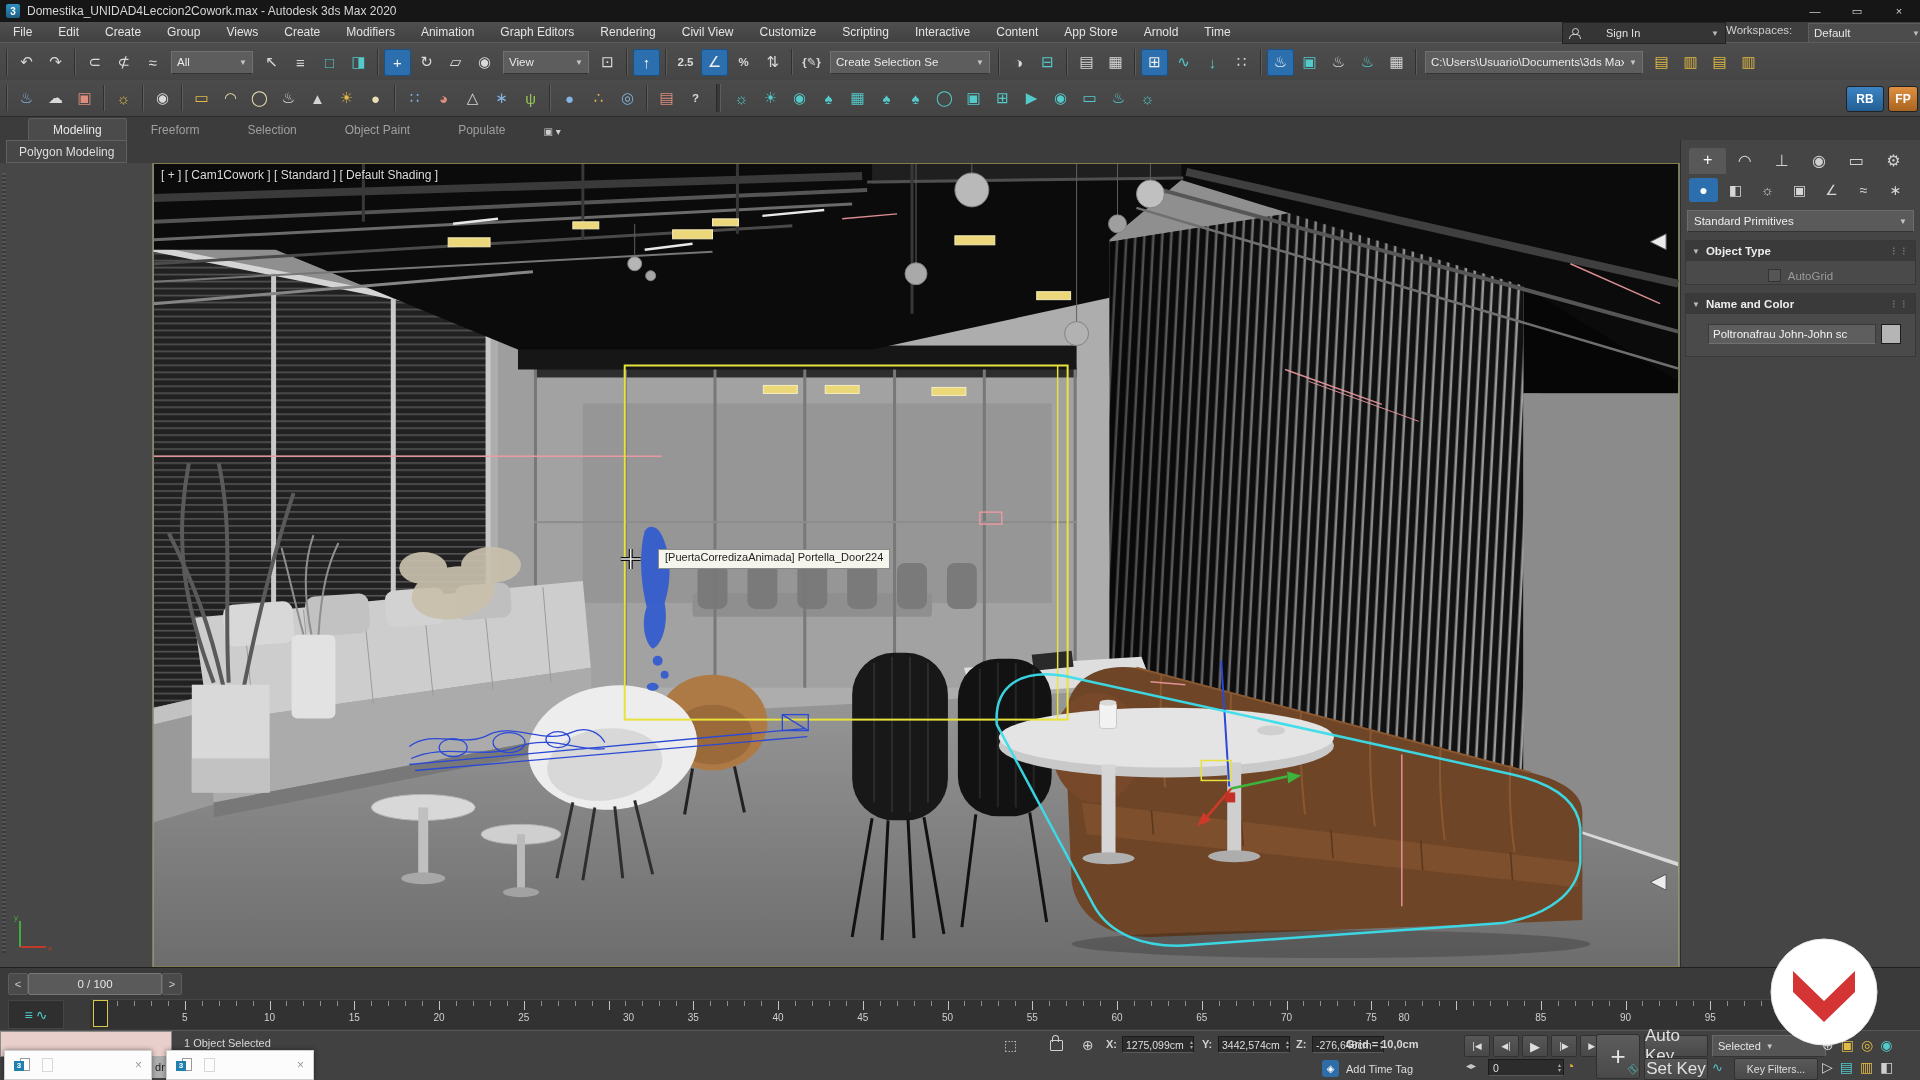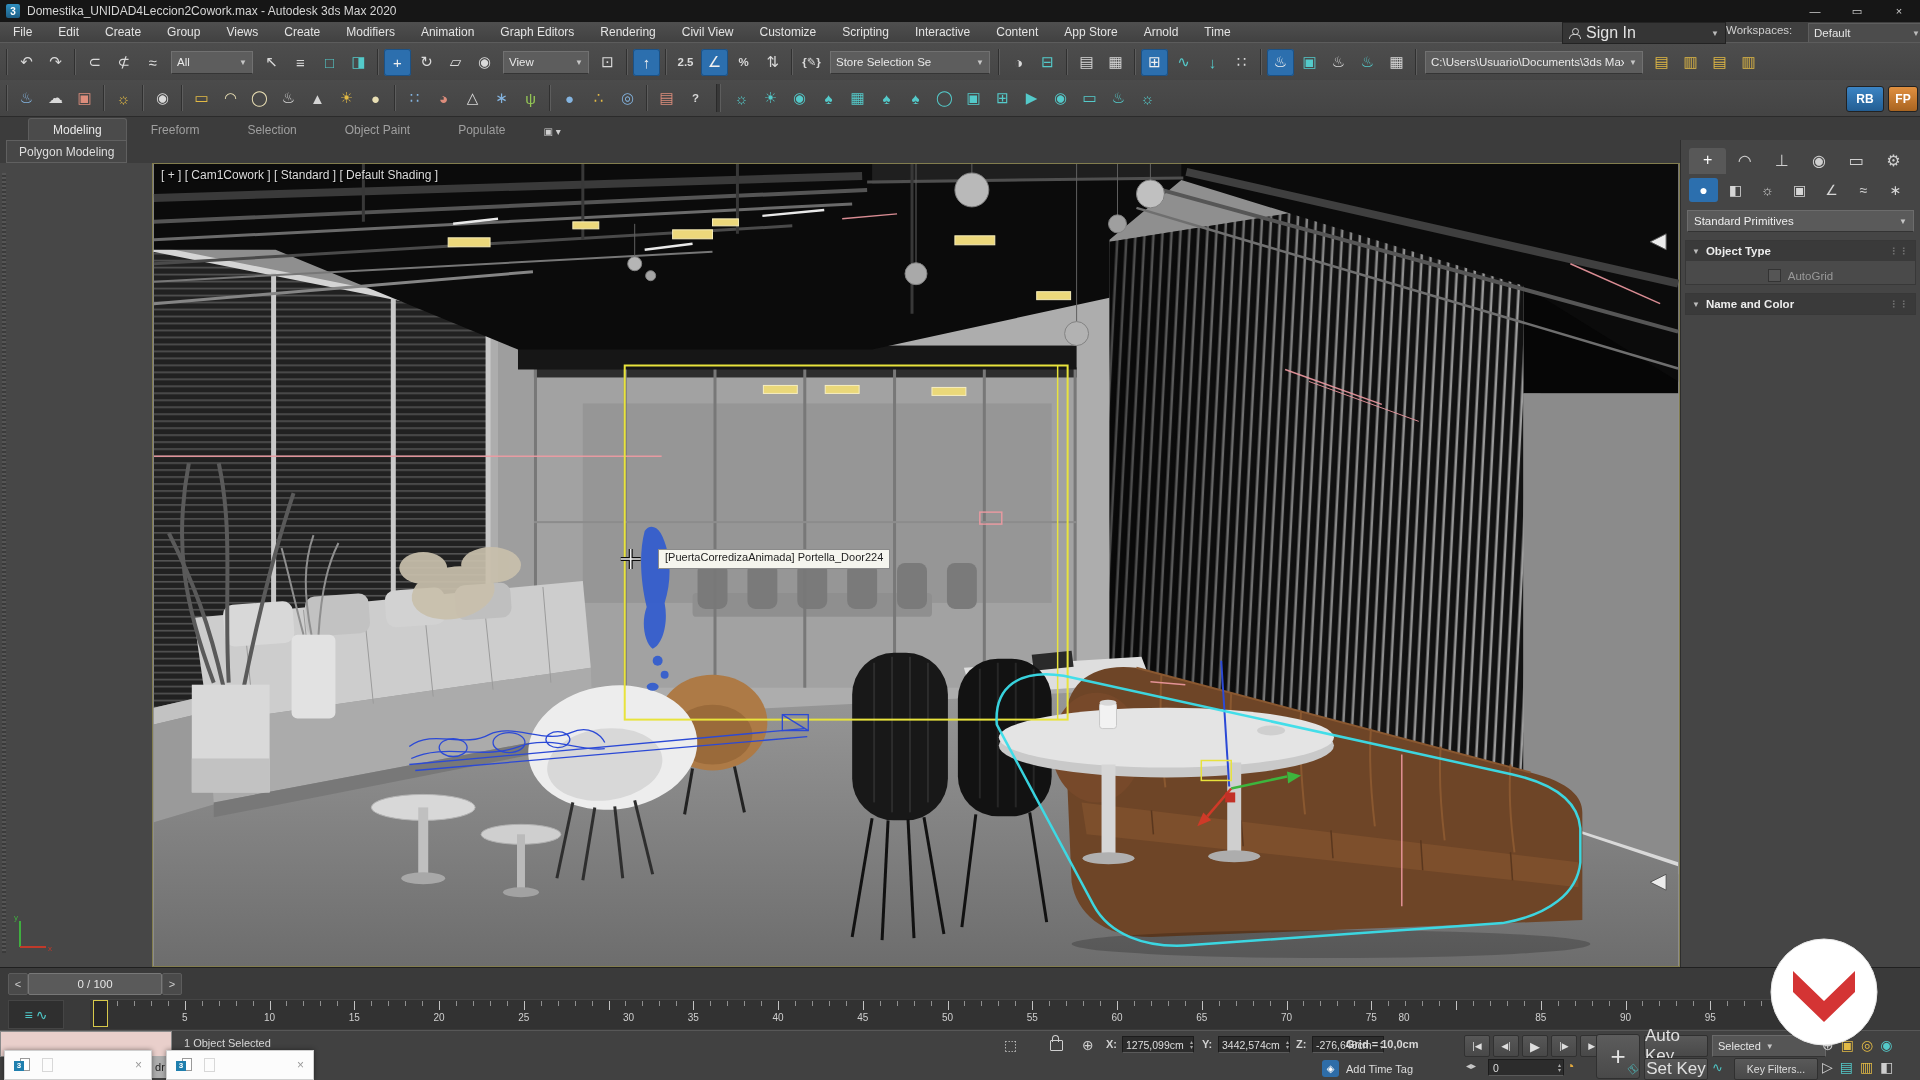--- a/index.html
+++ b/index.html
@@ -15,21 +15,21 @@
   .winctl{width:42px;height:22px;display:flex;align-items:center;justify-content:center;color:#cfcfcf;font-size:11px;}
   
   #menubar{left:0;top:22px;width:1680px;height:20px;background:linear-gradient(#4f4f4f,#414141);
            display:flex;border-bottom:1px solid #2e2e2e;}
   .menu-item{padding:0 13px;font-size:12px;color:#e4e4e4;height:20px;display:flex;align-items:center;}
   #signin{left:1562px;top:22px;width:150px;height:20px;background:#353535;border:1px solid #232323;
           display:flex;align-items:center;padding:0 6px;z-index:5;}
   #person{width:10px;height:10px;position:relative;margin-right:7px;}
   #person::before{content:"";position:absolute;left:2.5px;top:0;width:5px;height:5px;border:1px solid #d0d0d0;border-radius:50%;}
   #person::after{content:"";position:absolute;left:0;top:6px;width:10px;height:4px;border:1px solid #d0d0d0;border-bottom:none;border-radius:5px 5px 0 0;}
-  #signin .lbl{font-size:16px;color:#e2e2e2;}
+  #signin .lbl{font-size:11px;color:#e2e2e2;margin-left:20px;}
   #signin .arr{margin-left:auto;font-size:8px;color:#bbb;}
   #wslabel{left:1726px;top:24px;font-size:11.5px;color:#cfcfcf;}
   #wsdd{left:1808px;top:23px;width:106px;height:18px;background:#4c4c4c;border:1px solid #5e5e5e;
         display:flex;align-items:center;padding:0 5px;font-size:11.5px;color:#e6e6e6;}
   #wsdd .arr{margin-left:auto;font-size:8px;color:#bbb;}
   
   #tb1{left:0;top:42px;width:1920px;height:38px;background:linear-gradient(#4d4d4d,#454545);
        border-top:1px solid #5c5c5c;border-bottom:1px solid #333;display:flex;align-items:center;padding:0 2px;}
   #tb2{left:0;top:80px;width:1920px;height:36px;background:linear-gradient(#4b4b4b,#444);
        border-bottom:1px solid #303030;display:flex;align-items:center;padding:0 2px;}
@@ -234,21 +234,21 @@
     <span class="tb-sep"></span>
     <span class="tb-btn act">↑</span>
     <span class="tb-sep"></span>
     <span class="tb-btn txt">2.5</span>
     <span class="tb-btn act">∠</span>
     <span class="tb-btn txt">%</span>
     <span class="tb-btn">⇅</span>
     <span class="tb-sep"></span>
     <span class="tb-btn txt">{✎}</span>
     <span class="tb-dd" style="width: 148px;">
-      <span class="dd-txt">Store Selection Se</span>
+      <span class="dd-txt">Create Selection Se</span>
       <span class="dd-arr">▼</span>
     </span>
     <span class="tb-sep"></span>
     <span class="tb-btn">◑</span>
     <span class="tb-btn c-teal">⊟</span>
     <span class="tb-sep"></span>
     <span class="tb-btn">▤</span>
     <span class="tb-btn">▦</span>
     <span class="tb-sep"></span>
     <span class="tb-btn act">⊞</span>
@@ -669,20 +669,24 @@
     <div id="autogrid-row">
       <span id="autogrid-cb"></span>
       <span id="autogrid-lbl">AutoGrid</span>
     </div>
   </div>
   <div class="rollout">
     <div class="roll-head">
       <span class="tri">▼</span>
       <span>Name and Color</span>
       <span class="gripdots">⋮⋮</span>
+    </div>
+    <div id="nc-row">
+      <div id="namefield">Poltronafrau John-John sc</div>
+      <div id="colorswatch"></div>
     </div>
   </div>
 </div>
 
 <div class="abs" id="timeline">
   <div id="scrubL">&lt;</div>
   <div id="frameBox">0 / 100</div>
   <div id="scrubR">&gt;</div>
   <div id="curvebtn">
       <span>≡</span>

